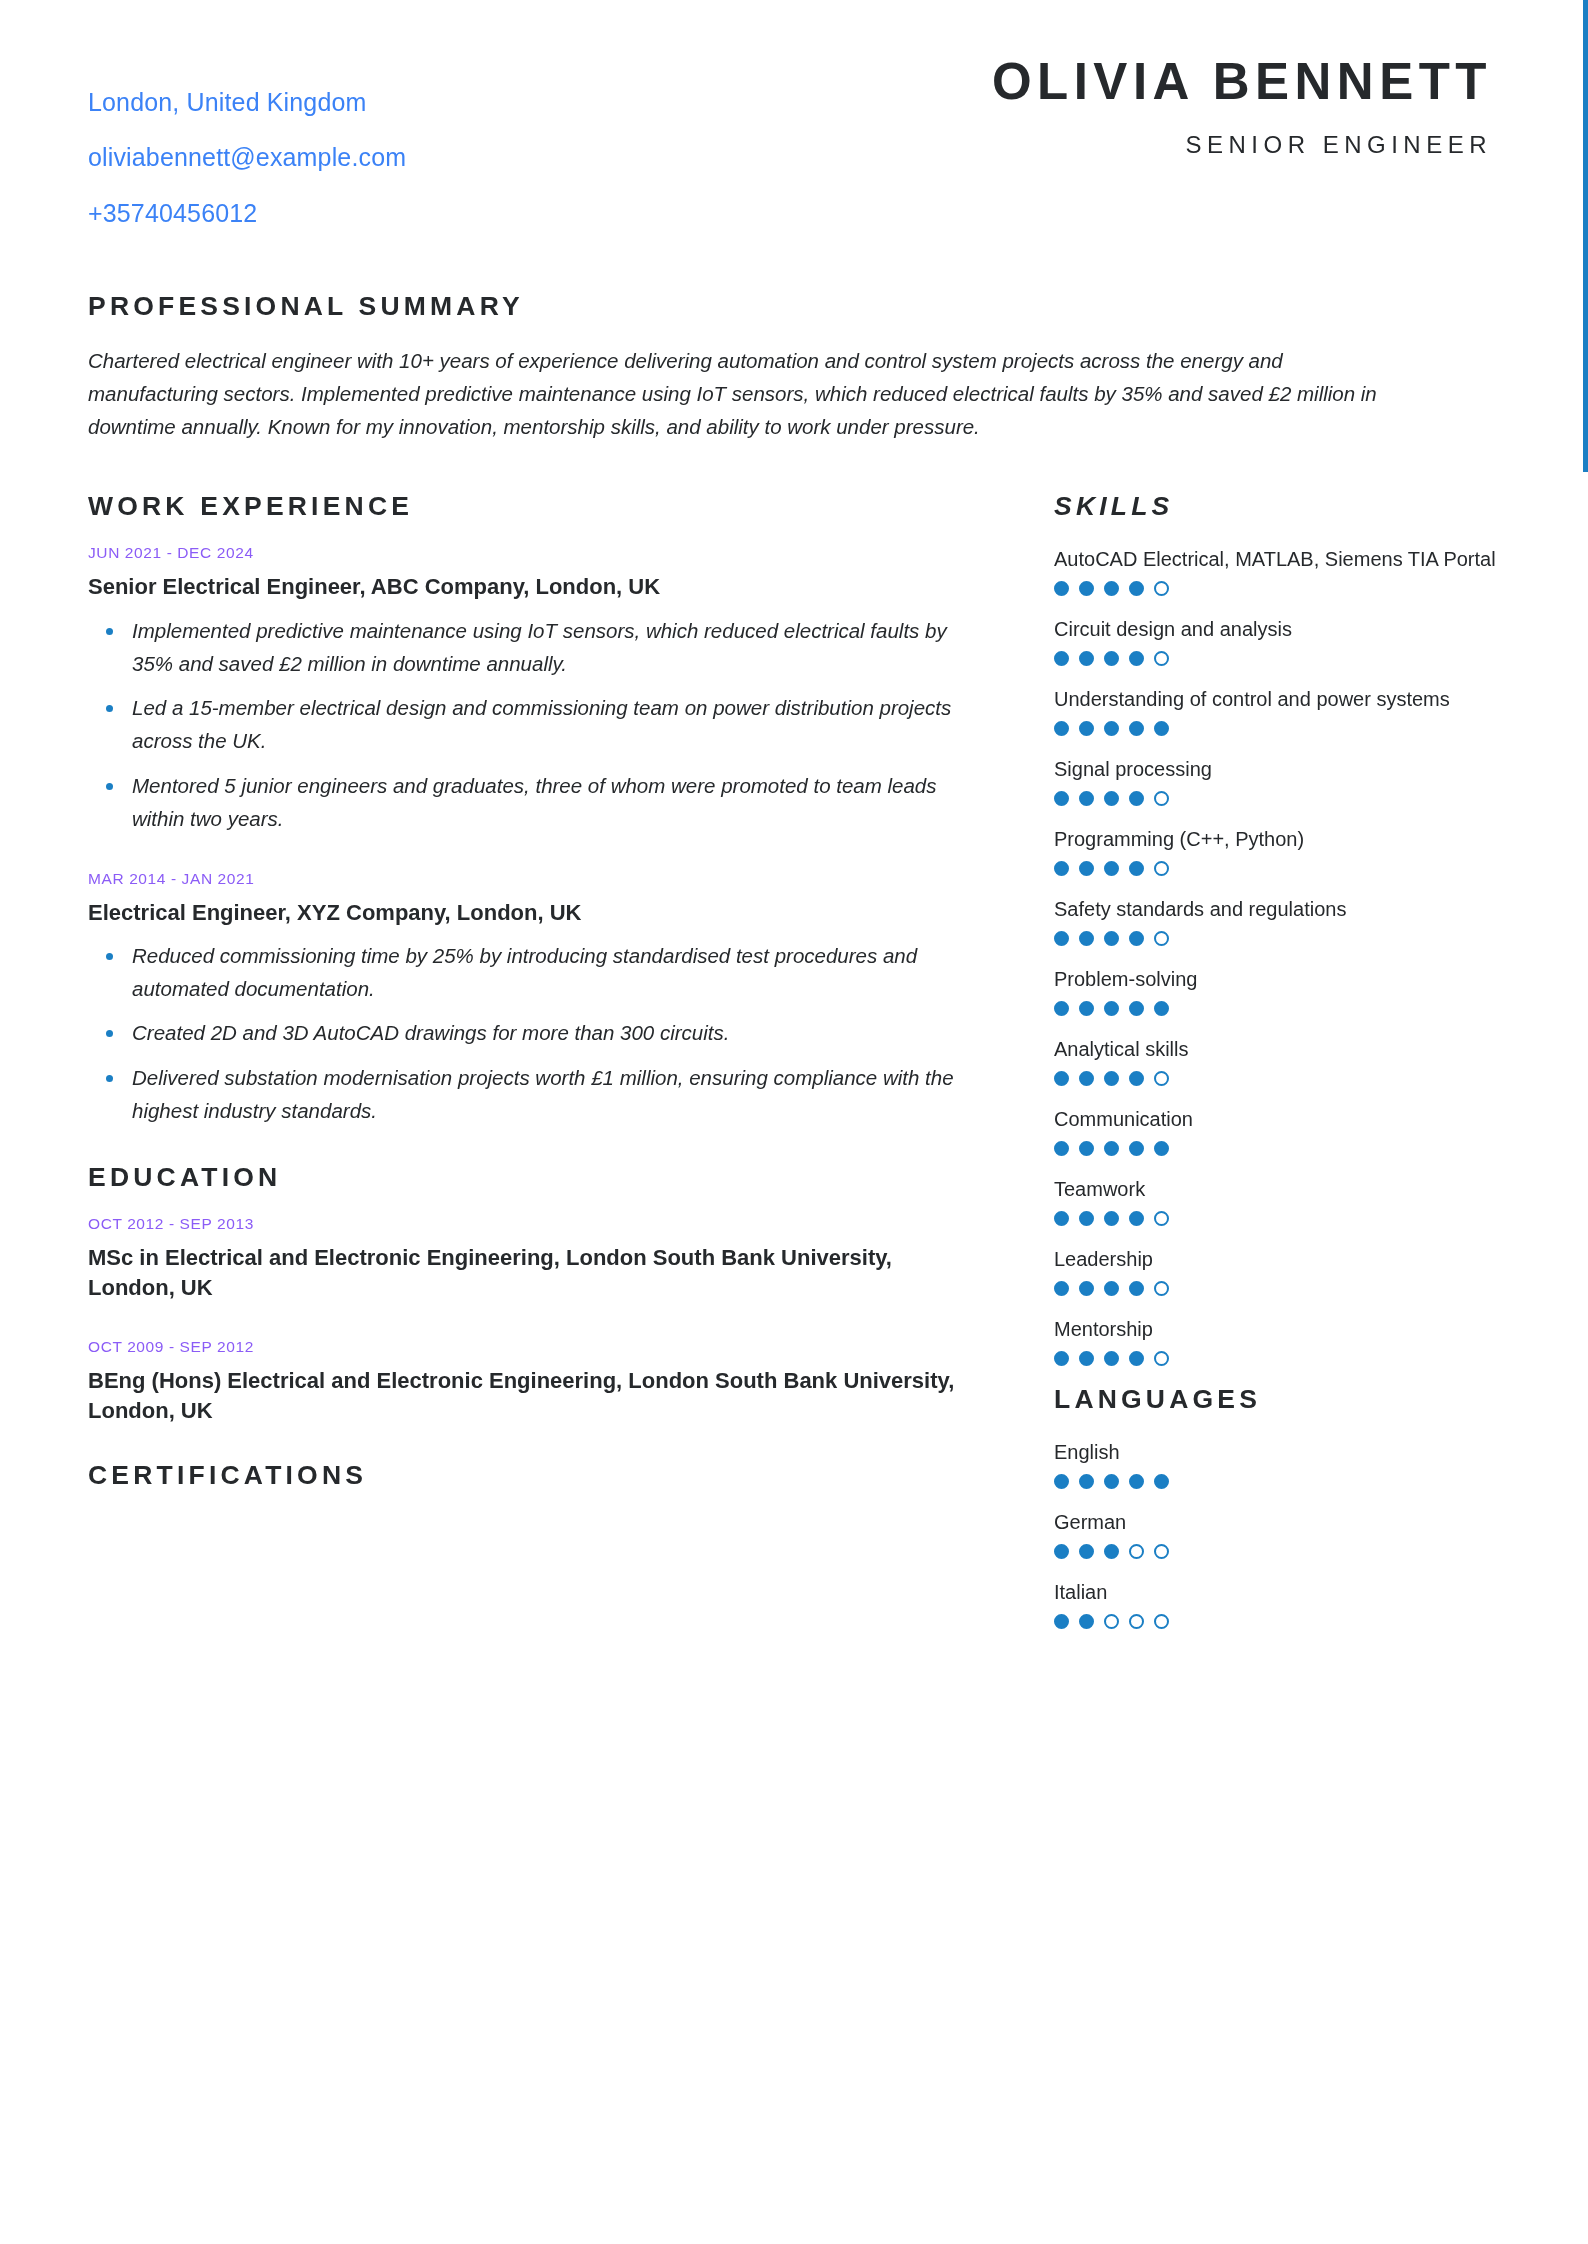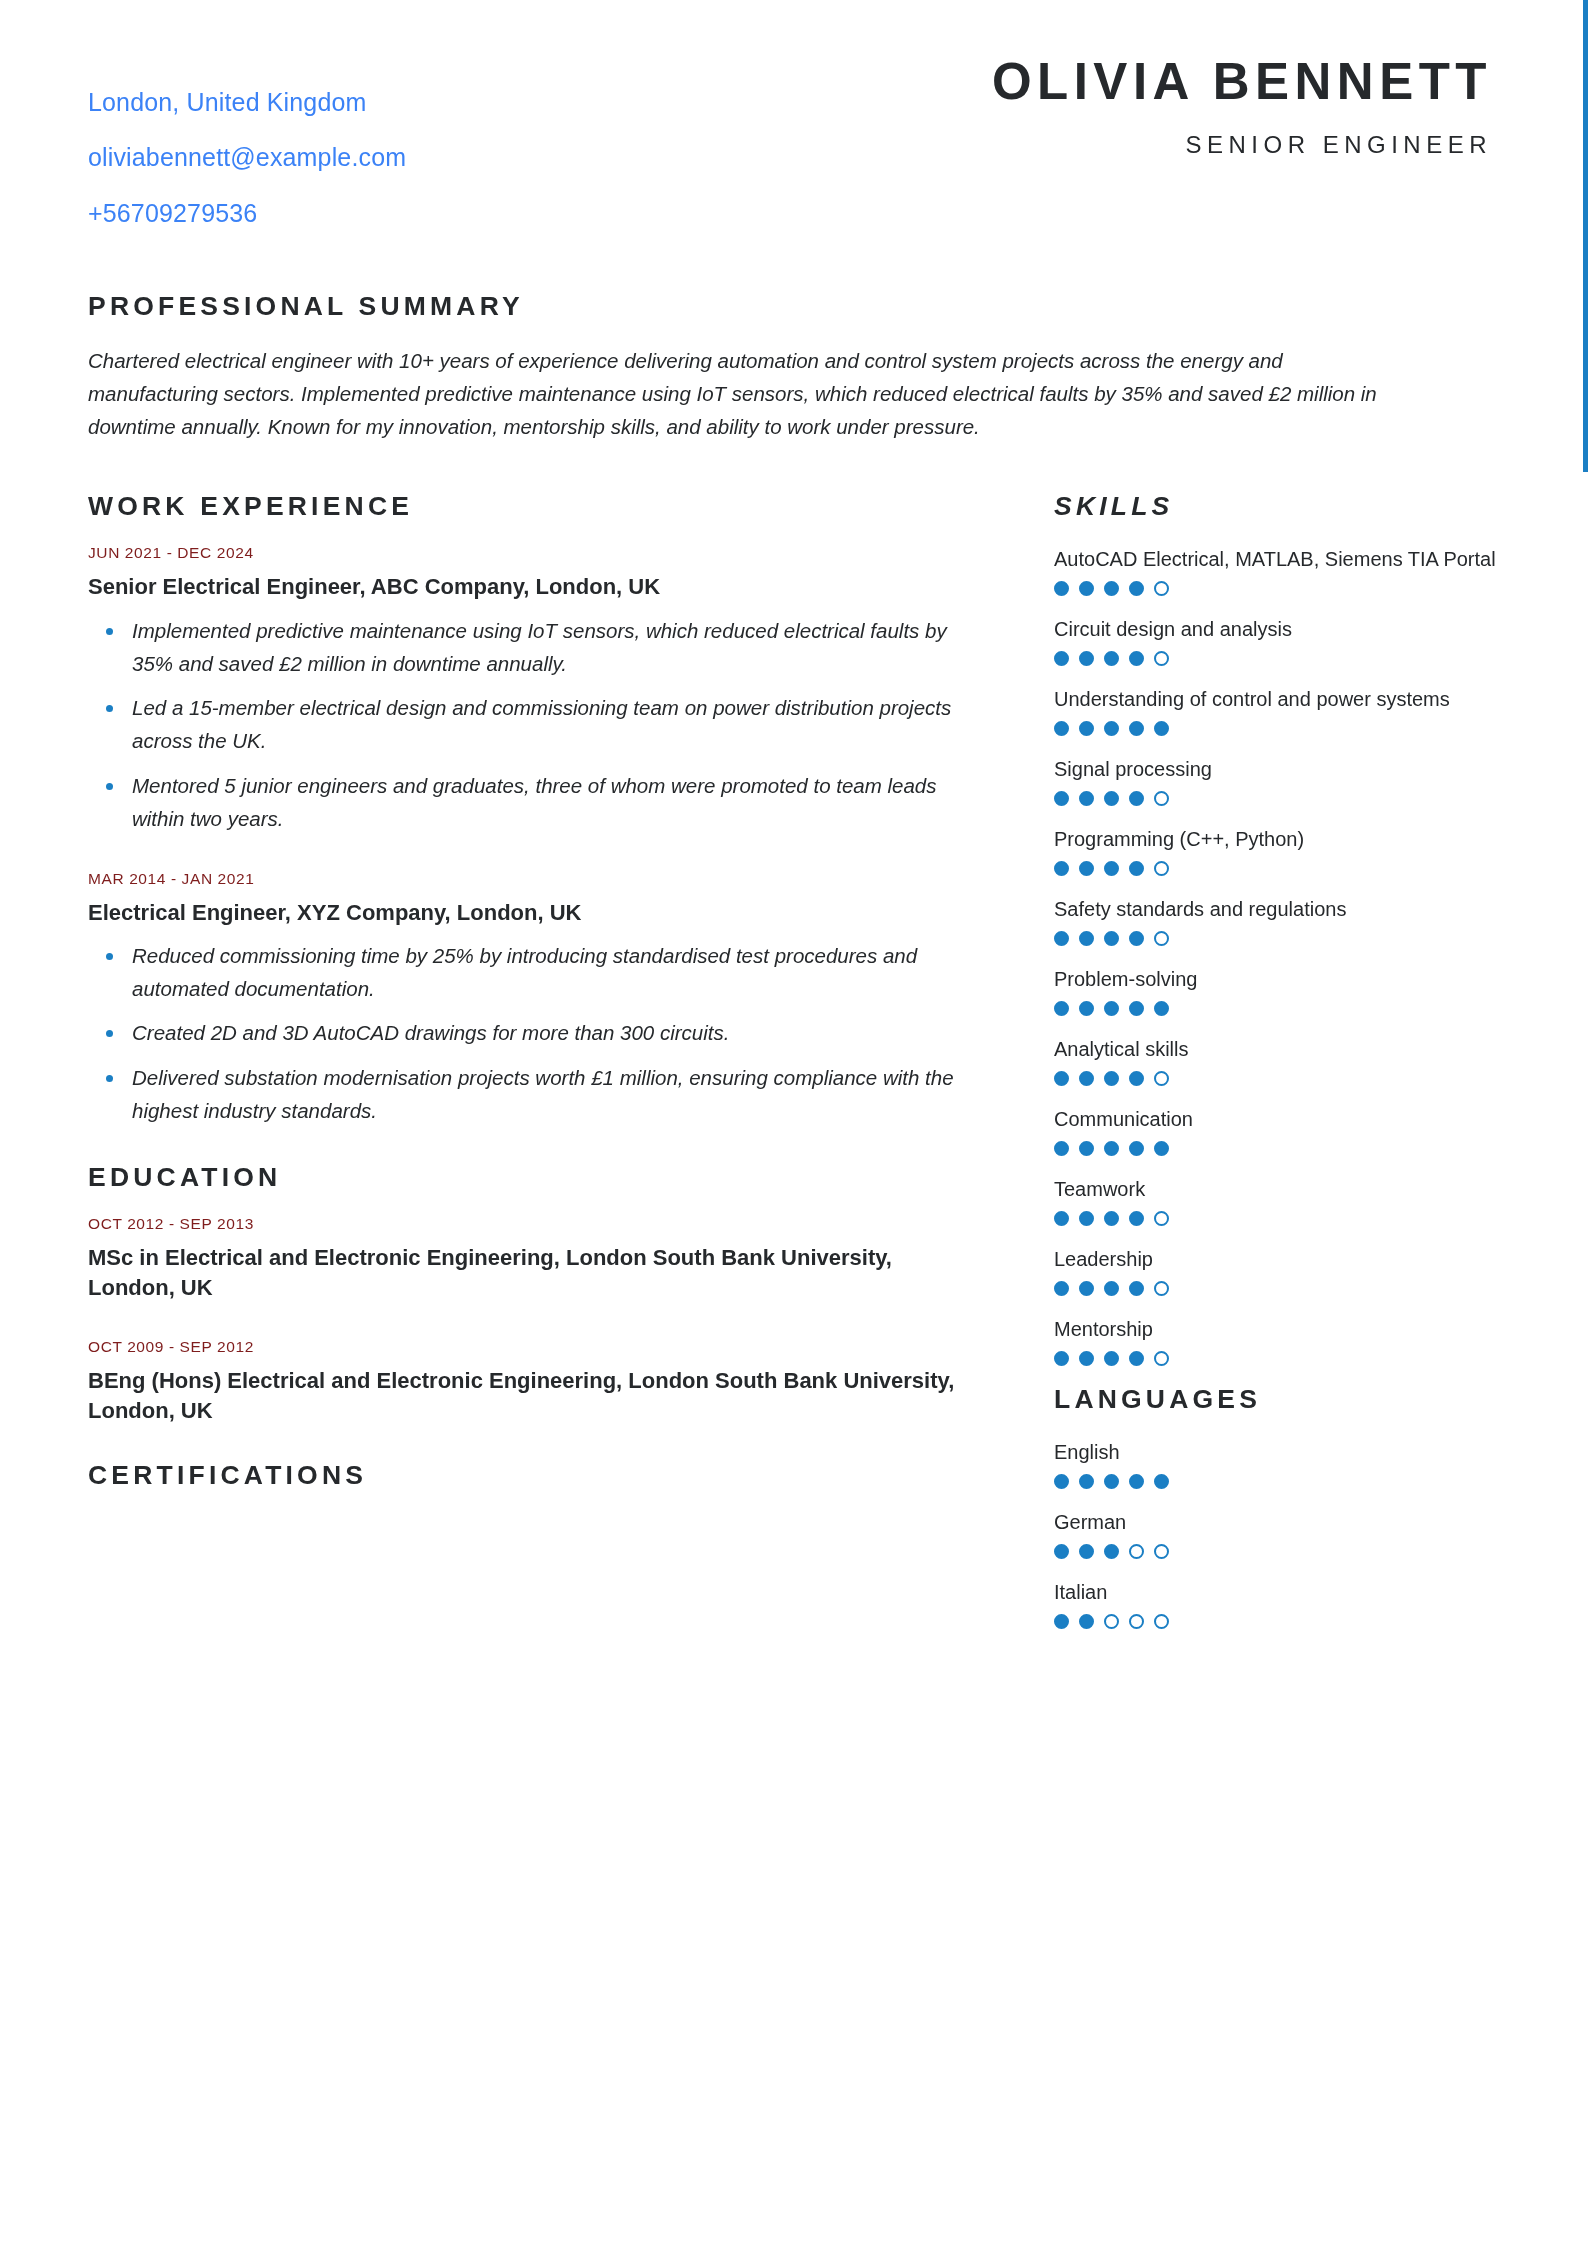--- a/index.html
+++ b/index.html
@@ -97,21 +97,21 @@
     padding: 48px 70px 0 88px;
     gap: 10px;
   }
   .left-col { width: 930px; padding-right: 40px; }
   .right-col { width: 470px; padding-left: 26px; }
 
   .entry { margin-bottom: 34px; }
   .entry-date {
     font-size: 15.5px;
     letter-spacing: 0.6px;
-    color: #7f1d1d;
+    color: #8b5cf6;
     margin-bottom: 10px;
   }
   .entry-title {
     font-size: 22px;
     font-weight: bold;
     color: #26292c;
     line-height: 1.38;
     margin-bottom: 12px;
   }
   ul.bullets {
@@ -168,21 +168,21 @@
 </style>
 </head>
 <body>
 
 <div class="page">
 
   <div class="header">
     <div class="contact-col">
       <div class="contact-line">London, United Kingdom</div>
       <div class="contact-line">oliviabennett@example.com</div>
-      <div class="contact-line">+56709279536</div>
+      <div class="contact-line">+35740456012</div>
     </div>
     <div class="name-col">
       <div class="name">OLIVIA BENNETT</div>
       <div class="job-title">SENIOR ENGINEER</div>
     </div>
     <div class="accent-bar"></div>
   </div>
 
   <div class="summary-block">
     <h2 class="section-title">PROFESSIONAL SUMMARY</h2>

